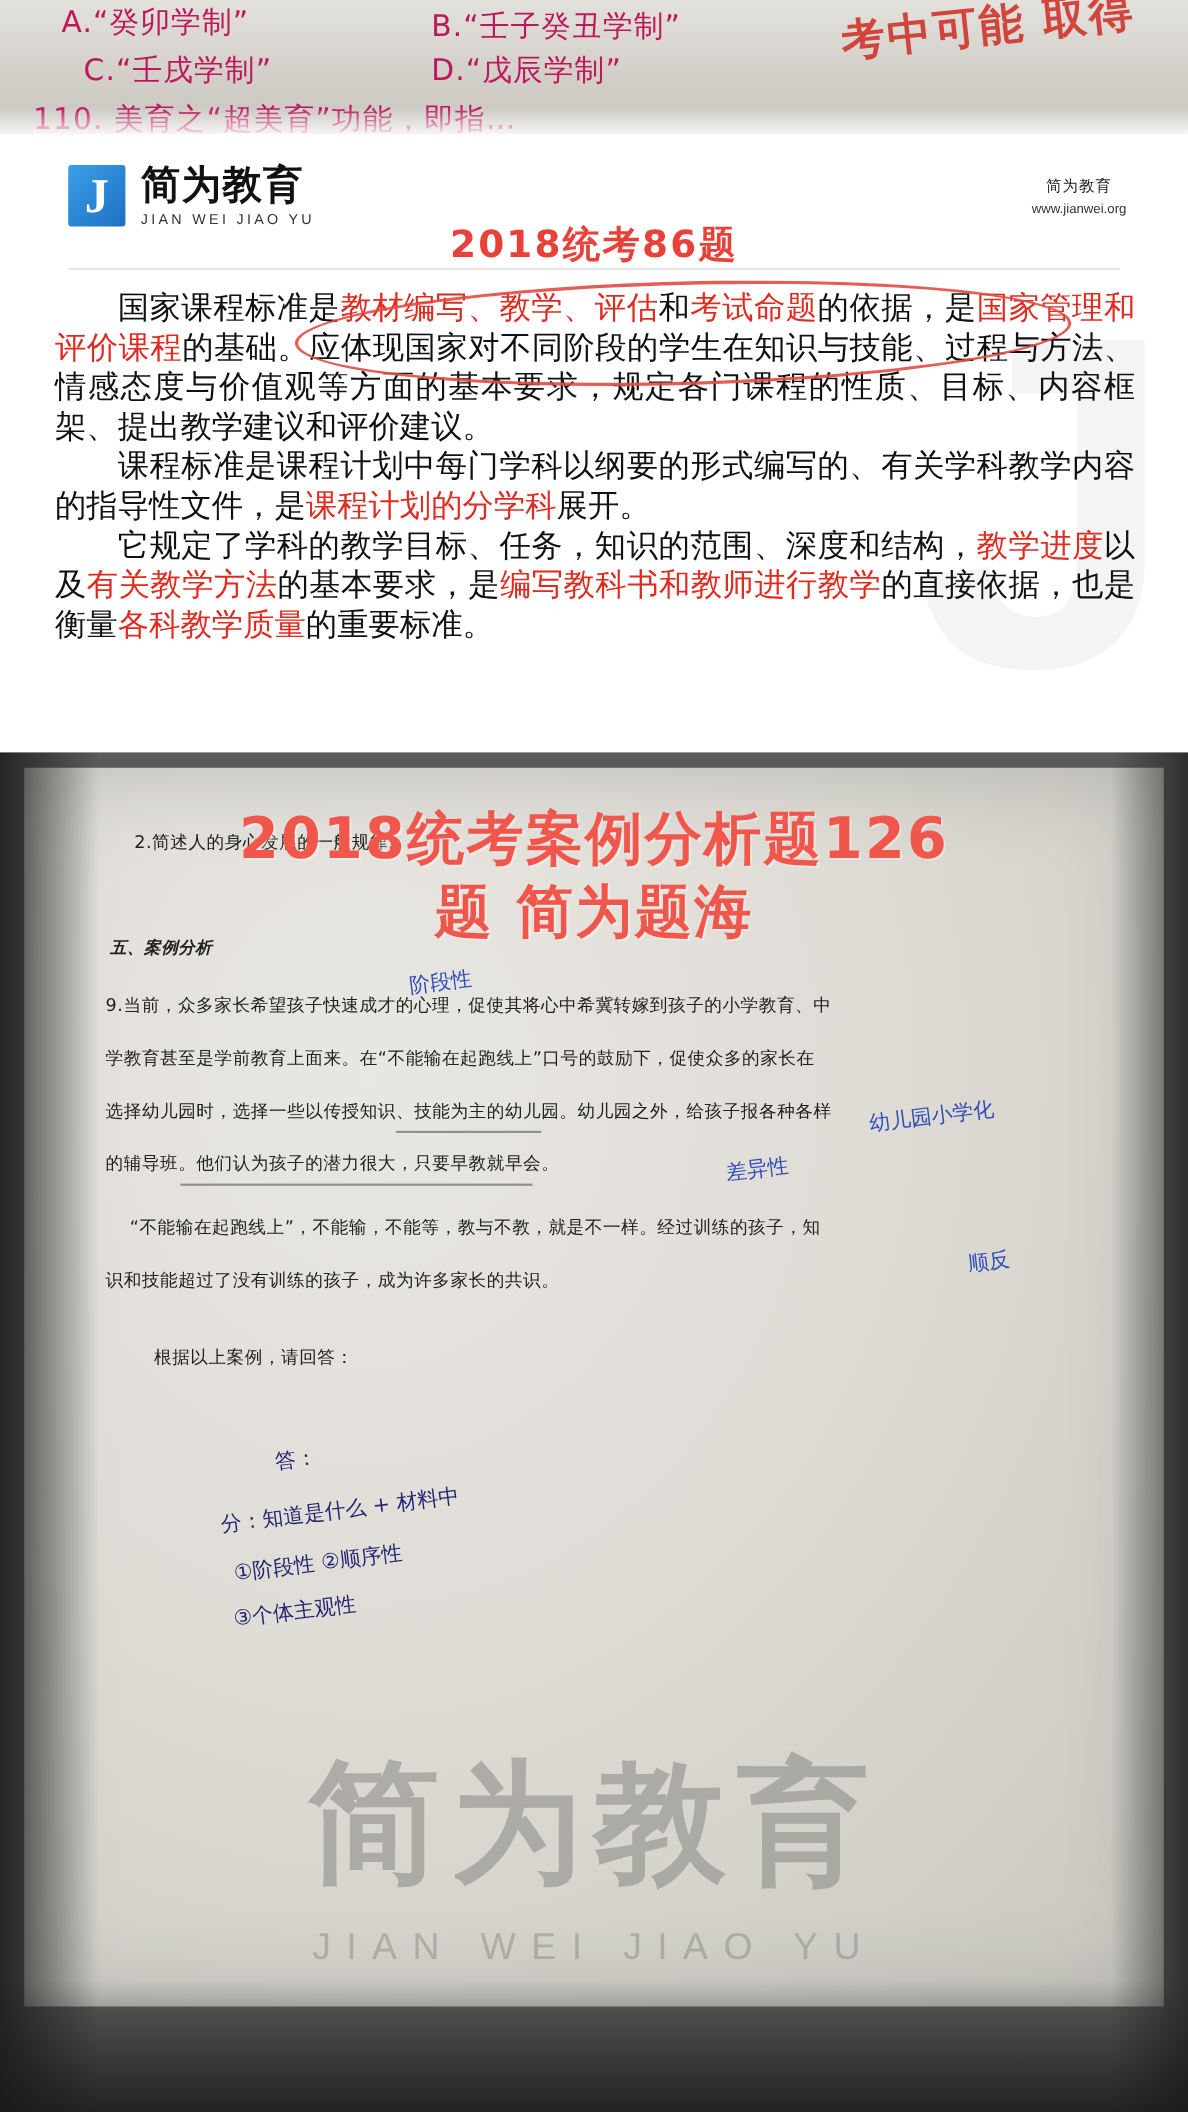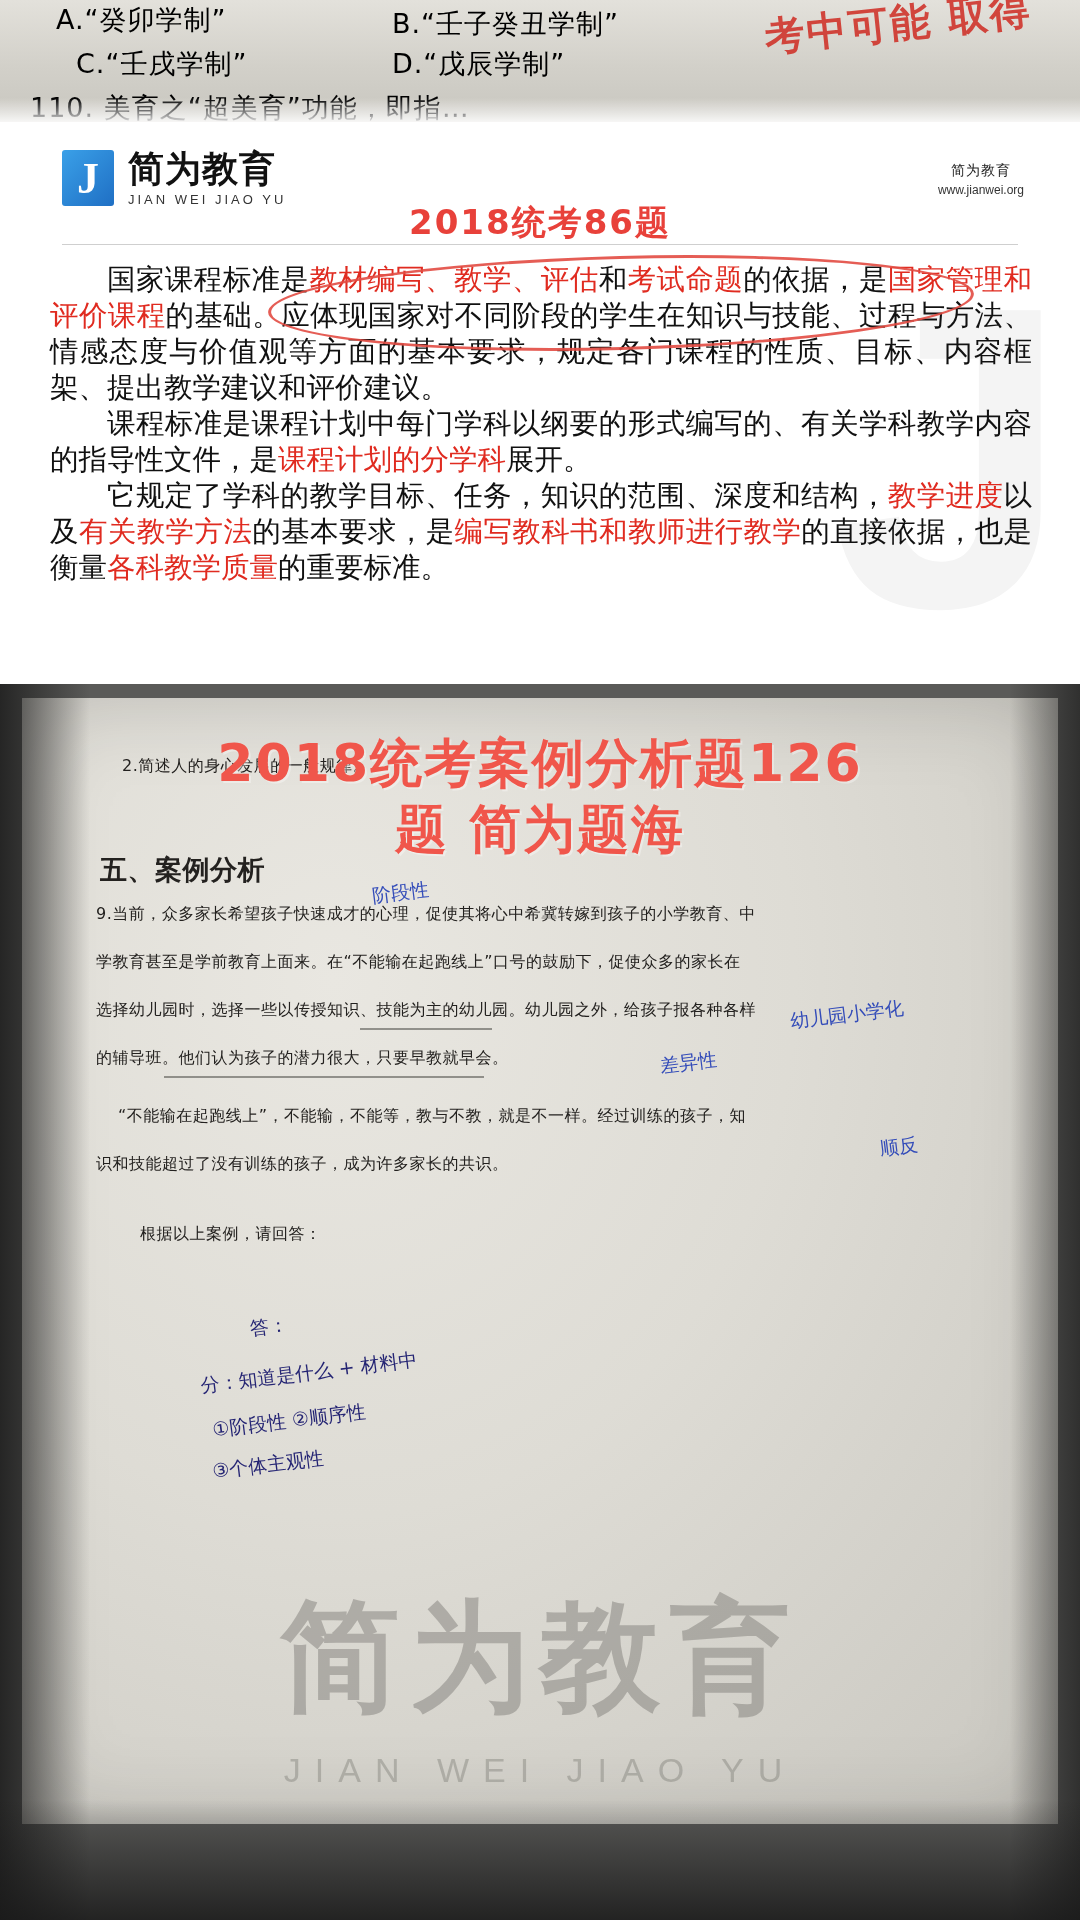--- a/index.html
+++ b/index.html
@@ -24,21 +24,21 @@
     overflow: hidden;
   }
   .top-scan .paper {
     position: absolute;
     left: 0; top: 0; right: 0; bottom: 0;
     background: linear-gradient(180deg,#e3e1db 0%, #d2d0c9 55%, #c8c6bf 100%);
   }
   .top-scan .line {
     position: absolute;
     font-family: "DejaVu Sans", sans-serif;
-    color: #000000;
+    color: #be185d;
     font-size: 27px;
     letter-spacing: 1px;
     white-space: nowrap;
   }
   .ts-a { left: 56px;  top: 2px;  }
   .ts-b { left: 392px; top: 6px;  }
   .ts-c { left: 56px;  top: 46px; margin-left: 20px; }
   .ts-d { left: 392px; top: 46px; }
   .ts-e { left: 30px;  top: 90px; font-size: 30px; }
   .top-scan .redmark {
@@ -257,21 +257,22 @@
   .photo .scan-line {
     position: absolute;
     font-family: "DejaVu Sans", sans-serif;
     color: #23211f;
     font-size: 16px;
     letter-spacing: .5px;
     white-space: nowrap;
   }
   .photo .scan-head {
     font-weight: bold;
-    font-size: 27px;
+    font-size: 15px;
+    font-style: italic;
   }
   .photo .pen {
     position: absolute;
     color: #2b45b8;
     font-family: "DejaVu Sans", sans-serif;
     font-size: 19px;
     transform: rotate(-7deg);
     opacity: .95;
     white-space: nowrap;
   }

